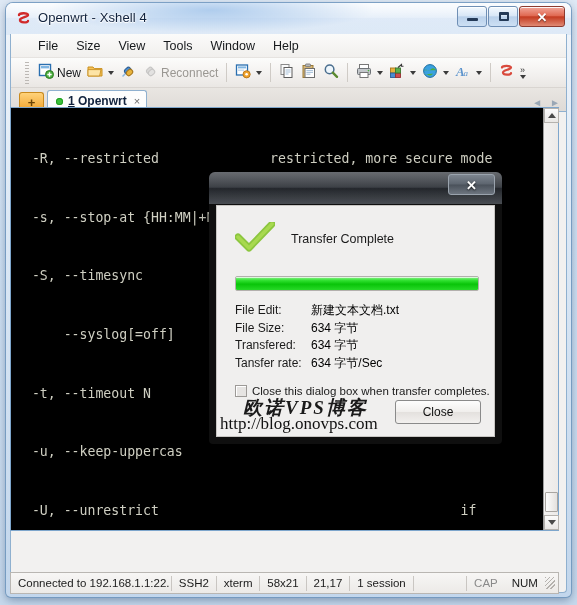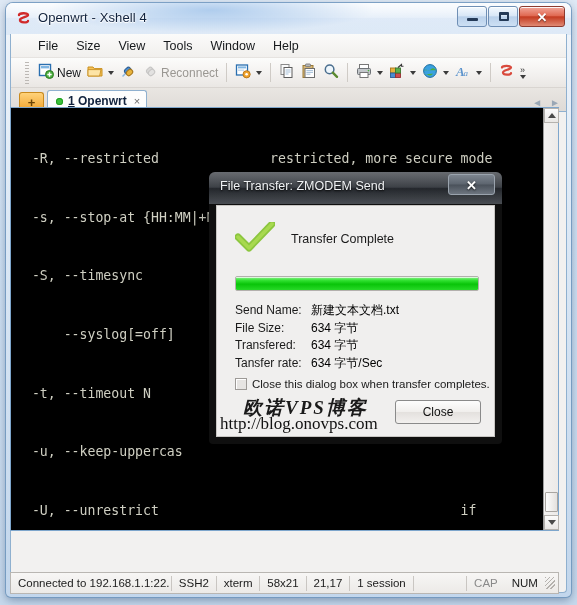--- a/index.html
+++ b/index.html
@@ -232,21 +232,21 @@
   }
   .progress-fill {
     width:100%; height:100%;
     background:linear-gradient(180deg,#8ef28e 0%,#2ee02e 28%,#09c409 55%,#27d927 100%);
     box-shadow: inset 0 1px 0 rgba(255,255,255,0.7);
   }
   .info { position:absolute; left:18px; top:96px; width:250px; }
   .info-row { display:flex; height:17.5px; align-items:baseline; }
   .info-label { width:76px; font-size:12px; color:#1a1a1a; }
   .info-value { font-size:12px; color:#000000; }
-  .chk-row { position:absolute; left:18px; top:172px; display:flex; align-items:center; gap:5px; }
+  .chk-row { position:absolute; left:18px; top:179px; display:flex; align-items:center; gap:5px; }
   .chkbox {
     width:12px; height:12px; background:#e6e4e2;
     border:1px solid #9d9a97; box-shadow: inset 1px 1px 0 #fff;
   }
   .chk-label { font-size:11.5px; color:#1a1a1a; white-space:nowrap; }
   .btn-close {
     position:absolute; right:13px; bottom:12px; width:86px; height:24px;
     border:1px solid #8a8a8a; border-radius:3px;
     background:linear-gradient(180deg,#fdfdfd 0%,#f1efed 48%,#e4e1de 52%,#f2f0ee 100%);
     font-size:12px; color:#111; display:flex; align-items:center; justify-content:center;
@@ -526,42 +526,41 @@
       <div class="sb-cell" style="width:60px"></div>
       <div class="sb-div"></div>
       <div class="sb-cell dim">CAP</div>
       <div class="sb-cell">NUM</div>
       <div class="sb-grip"></div>
     </div>
   </div>
 
   <div class="dialog">
     <div class="dlg-title">
-      <div class="dlg-title-text">File Transfer: ZMODEM Send</div>
       <div class="dlg-close">
         <span class="glyph">✕</span>
       </div>
     </div>
 
     <div class="dlg-body">
       <div class="check-icon">
         <svg width="40" height="32" viewBox="0 0 40 32">
           <path d="M3 15 L14 26 L37 2" stroke="#8cc63f" stroke-width="7" fill="none" stroke-linecap="round" stroke-linejoin="round"></path>
           <path d="M3 15 L14 26 L37 2" stroke="#a8d94f" stroke-width="3.5" fill="none" stroke-linecap="round" stroke-linejoin="round"></path>
         </svg>
       </div>
       <div class="complete-text">Transfer Complete</div>
 
       <div class="progress">
         <div class="progress-fill"></div>
       </div>
 
       <div class="info">
         <div class="info-row">
-          <span class="info-label">Send Name:</span>
+          <span class="info-label">File Edit:</span>
           <span class="info-value">新建文本文档.txt</span>
         </div>
         <div class="info-row">
           <span class="info-label">File Size:</span>
           <span class="info-value">634 字节</span>
         </div>
         <div class="info-row">
           <span class="info-label">Transfered:</span>
           <span class="info-value">634 字节</span>
         </div>

